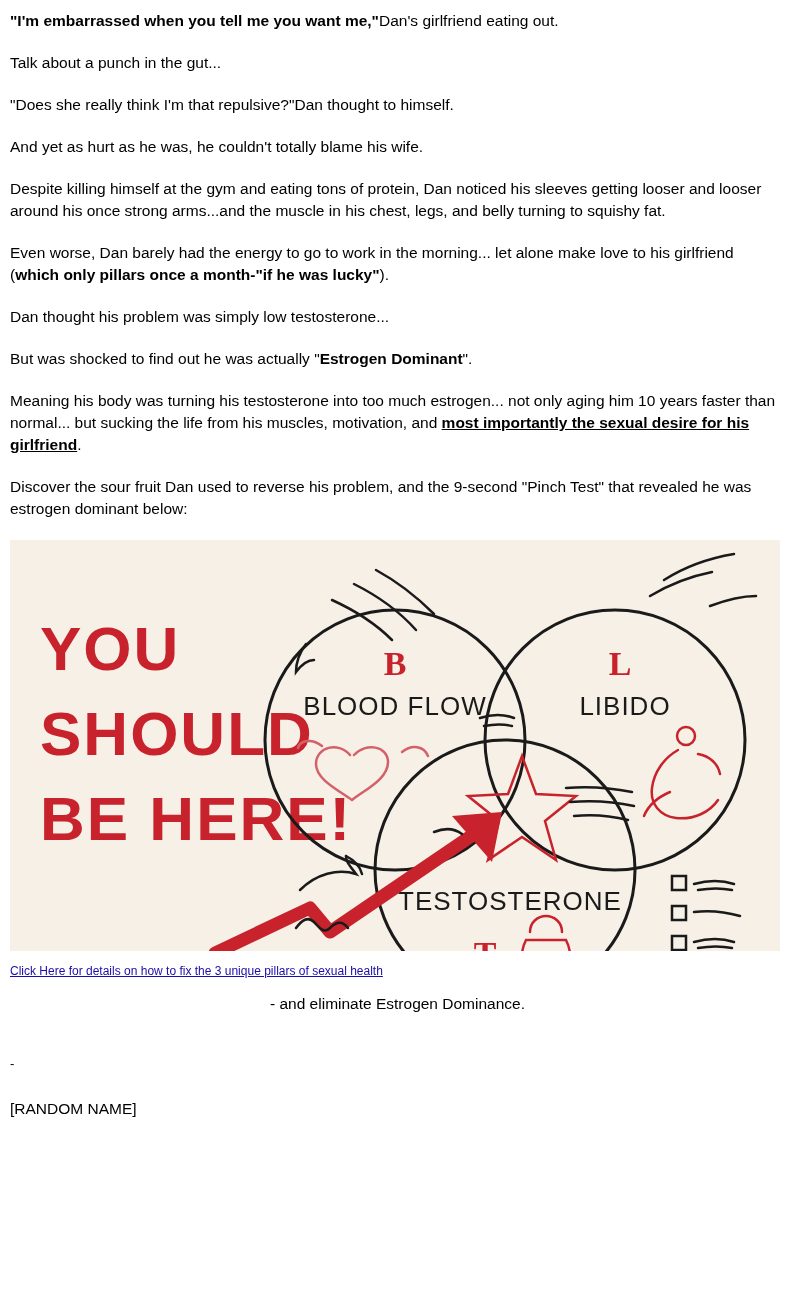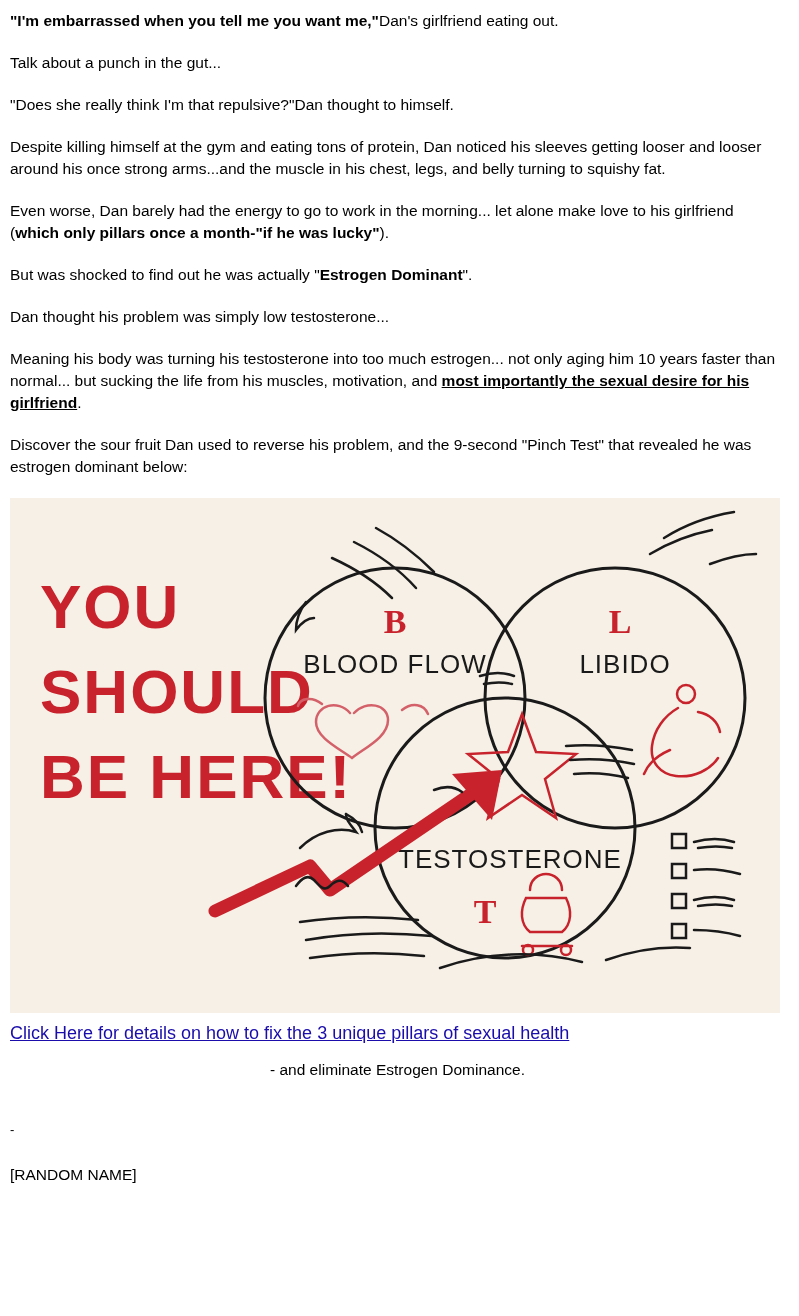--- a/index.html
+++ b/index.html
@@ -24,35 +24,35 @@
     margin: 0 0 20px 0;
   }
   p.para:first-child {
     margin-top: 2px;
   }
   b, strong { font-weight: bold; }
   .u { text-decoration: underline; }
 
   .figure {
     width: 770px;
-    height: 515px;
+    height: 411px;
     margin: 6px 0 8px 0;
     background: #f6f0e6;
     position: relative;
     overflow: hidden;
   }
   .figure svg { display: block; }
 
   .link-line {
     margin: 6px 0 0 0;
   }
   a.doclink {
     color: #1a0dab;
     text-decoration: underline;
-    font-size: 18px;
+    font-size: 12px;
   }
   .after-link {
     margin: 12px 0 0 0;
     text-align: center;
   }
   .dash {
     margin: 40px 0 0 0;
     color: #000;
     font-size: 13px;
     letter-spacing: 0;
@@ -65,28 +65,29 @@
 <body>
 
 <div class="page">
 
   <p class="para"><b>"I'm embarrassed when you tell me you want me,"</b><span>Dan's girlfriend eating out.</span></p>
 
   <p class="para"><span>Talk about a punch in the gut...</span></p>
 
   <p class="para"><span>"Does she really think I'm that repulsive?"</span><span>Dan thought to himself.</span></p>
 
+  <p class="para"><span>And yet as hurt as he was, he couldn't totally blame his wife.</span></p>
 
   <p class="para"><span>Despite killing himself at the gym and eating tons of protein, Dan noticed his sleeves getting looser and looser around his once strong arms...and the muscle in his chest, legs, and belly turning to squishy fat.</span></p>
 
   <p class="para"><span>Even worse, Dan barely had the energy to go to work in the morning... let alone make love to his girlfriend (</span><b>which only pillars once a month-"if he was lucky"</b><span>).</span></p>
 
+  <p class="para"><span>Dan thought his problem was simply low testosterone...</span></p>
+
   <p class="para"><span>But was shocked to find out he was actually "</span><b>Estrogen Dominant</b><span>".</span></p>
-
-  <p class="para"><span>Dan thought his problem was simply low testosterone...</span></p>
 
   <p class="para"><span>Meaning his body was turning his testosterone into too much estrogen... not only aging him 10 years faster than normal... but sucking the life from his muscles, motivation, and </span><b class="u">most importantly the sexual desire for his girlfriend</b><span>.</span></p>
 
   <p class="para"><span>Discover the sour fruit Dan used to reverse his problem, and the 9-second "Pinch Test" that revealed he was estrogen dominant below:</span></p>
 
   <div class="figure">
     <svg width="770" height="515" viewBox="0 0 770 515" xmlns="http://www.w3.org/2000/svg">
       <rect x="0" y="0" width="770" height="515" fill="#f6f0e6"></rect>
 
       <g fill="#c8232c" font-family="'Liberation Sans', sans-serif" font-weight="bold">

